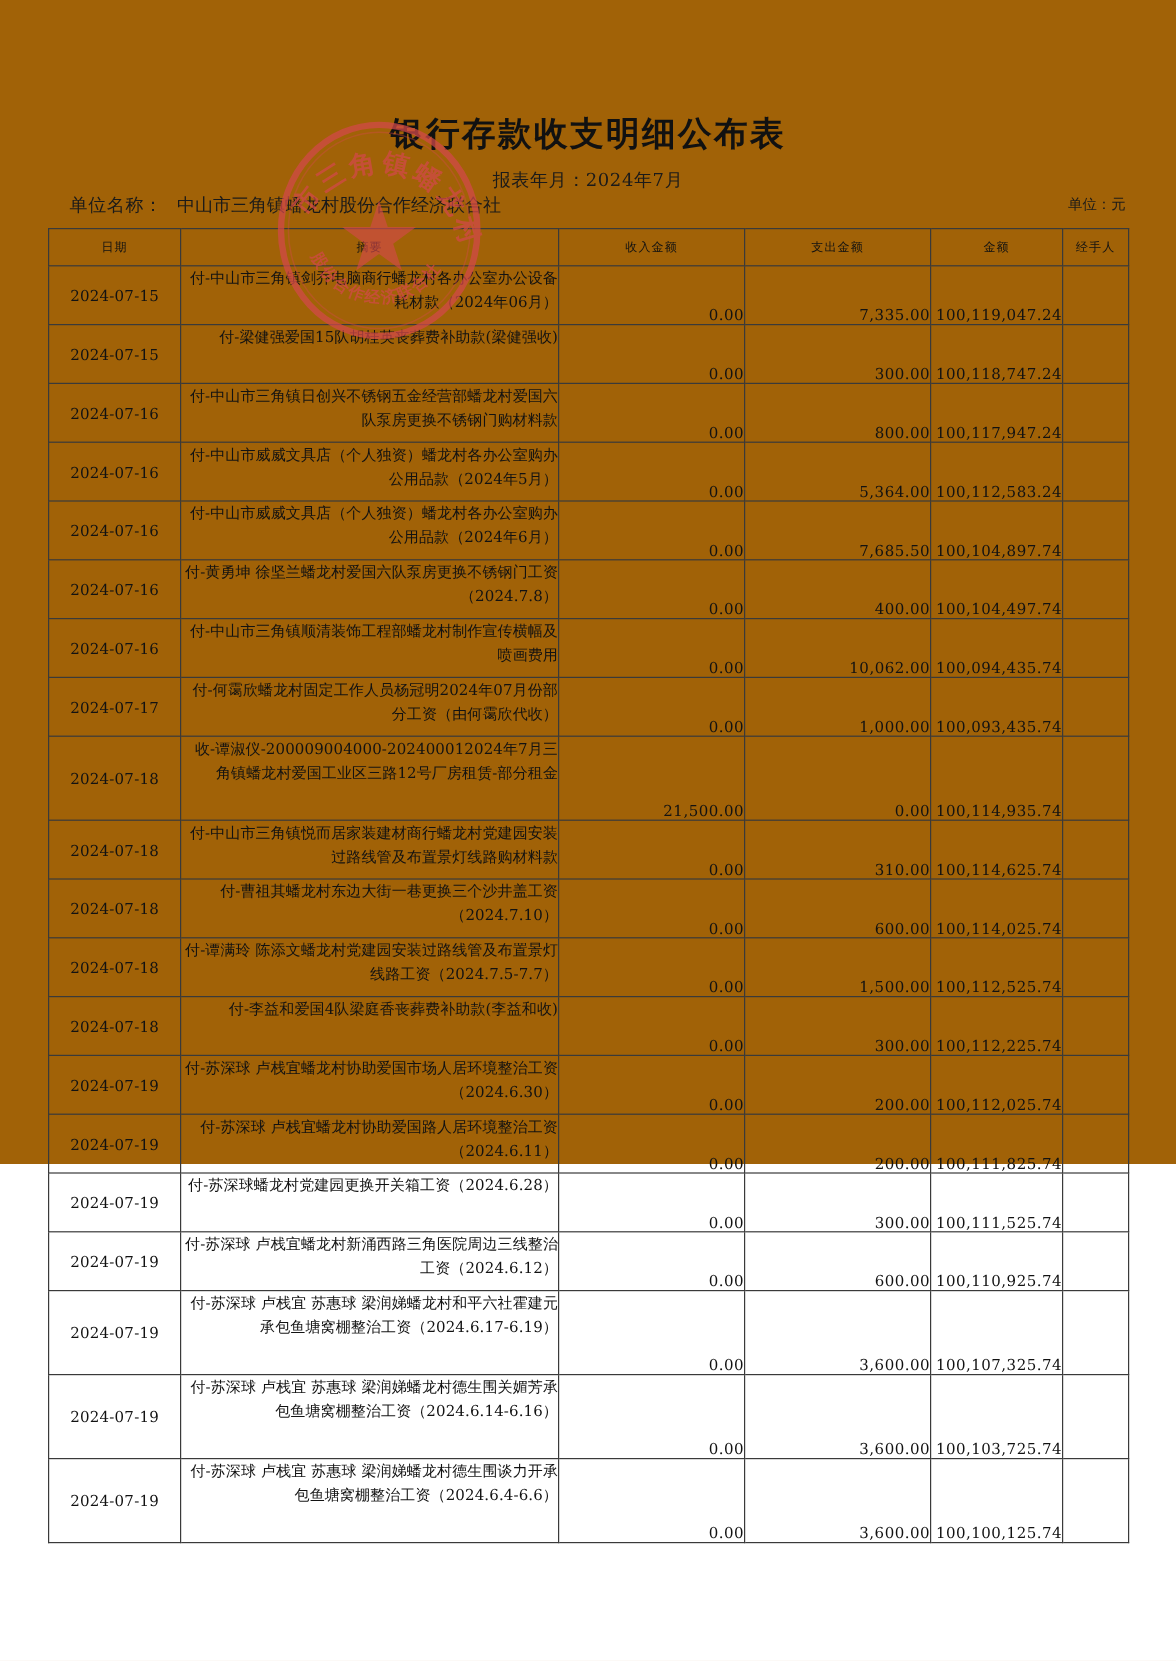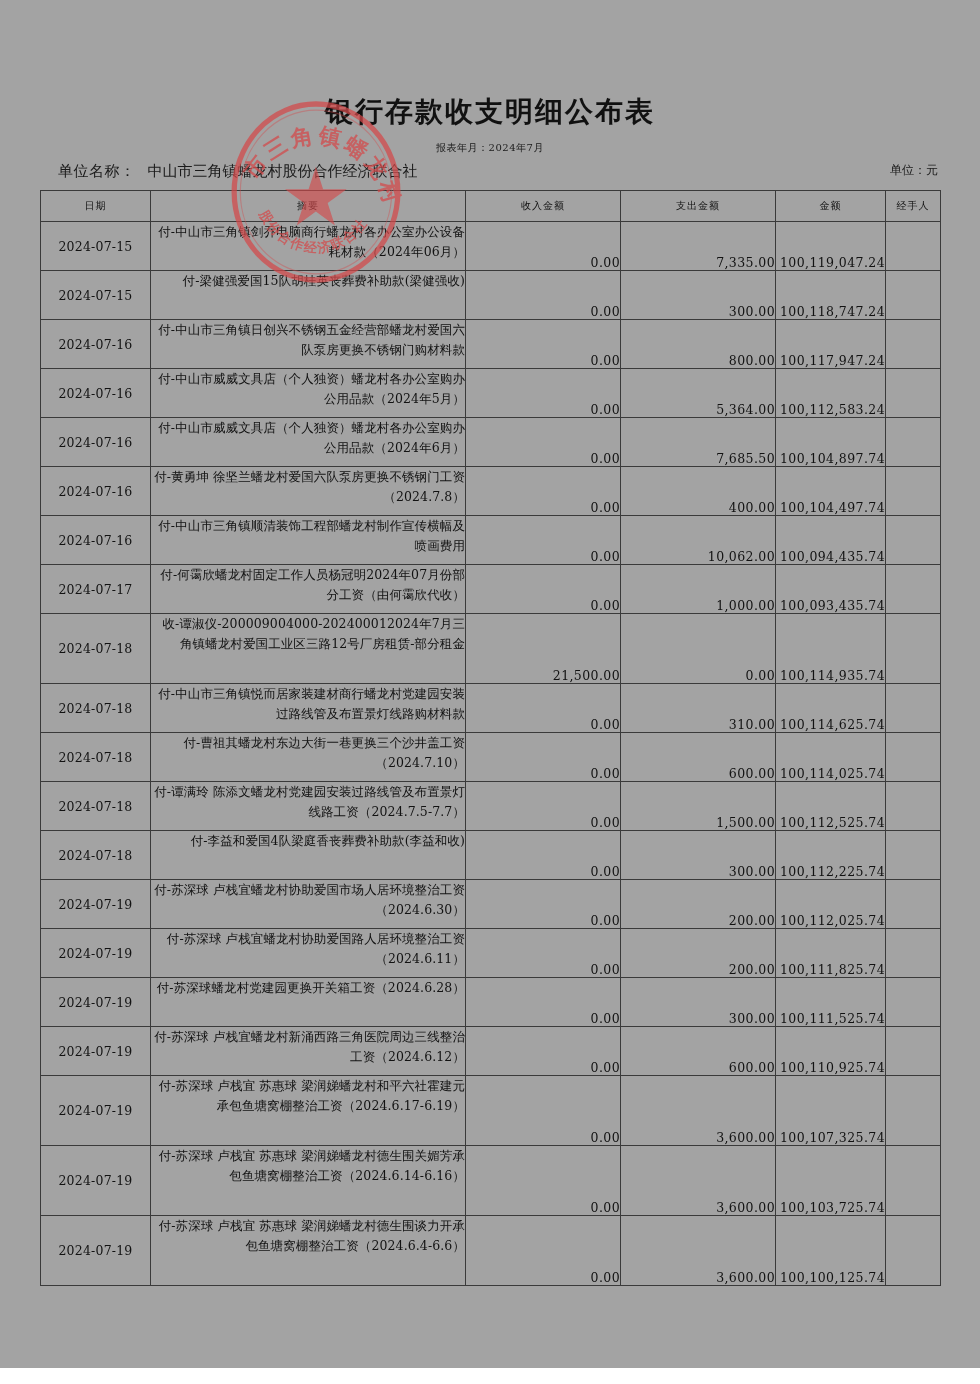--- a/index.html
+++ b/index.html
@@ -12,22 +12,22 @@
     height: 1384px;
     font-family: "DejaVu Sans", "Liberation Sans", sans-serif;
     color: #1a1a1a;
     position: relative;
     overflow: hidden;
   }
 
   .page {
     position: relative;
     width: 980px;
-    height: 1368px;
-    background: #a3a3a3;
+    height: 970px;
+    background: #a16207;
   }
 
   
   .title-block {
     position: absolute;
     top: 96px;
     left: 0;
     width: 980px;
     text-align: center;
     z-index: 4;
@@ -36,21 +36,21 @@
     font-family: "DejaVu Serif", "Liberation Serif", serif;
     font-size: 28px;
     font-weight: bold;
     letter-spacing: 2px;
     color: #111;
     line-height: 1.15;
     margin: 0;
   }
   .doc-subtitle {
     font-family: "DejaVu Serif", "Liberation Serif", serif;
-    font-size: 10px;
+    font-size: 15px;
     color: #1a1a1a;
     margin-top: 13px;
     letter-spacing: 0.5px;
   }
 
   
   .meta-row {
     position: absolute;
     top: 162px;
     left: 0;

